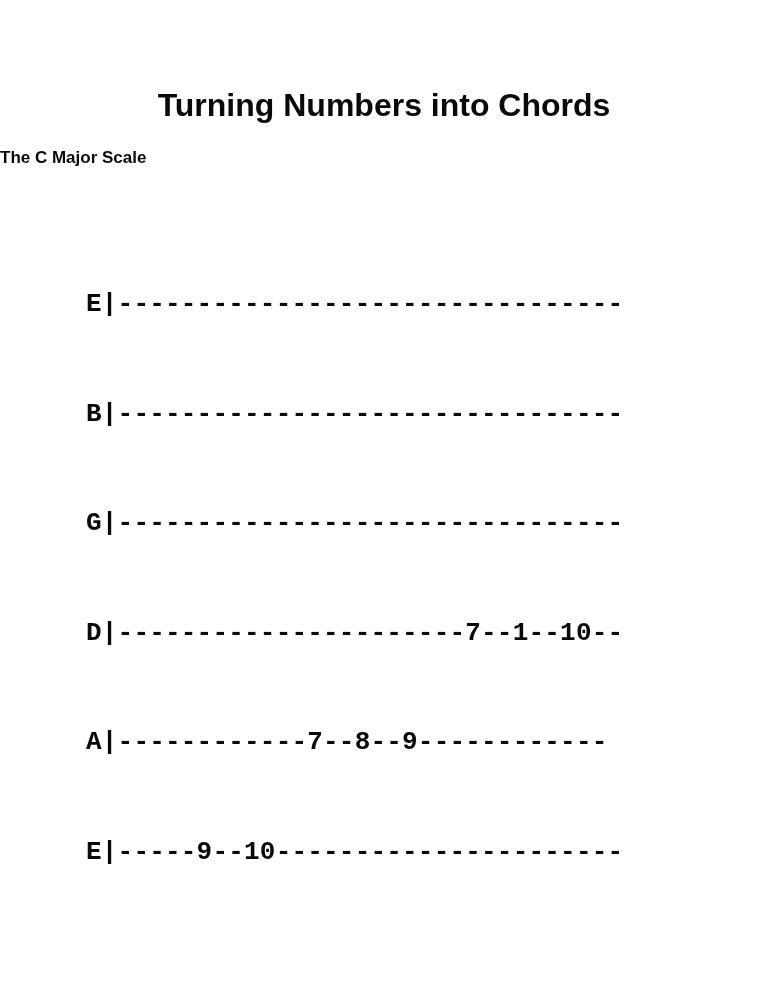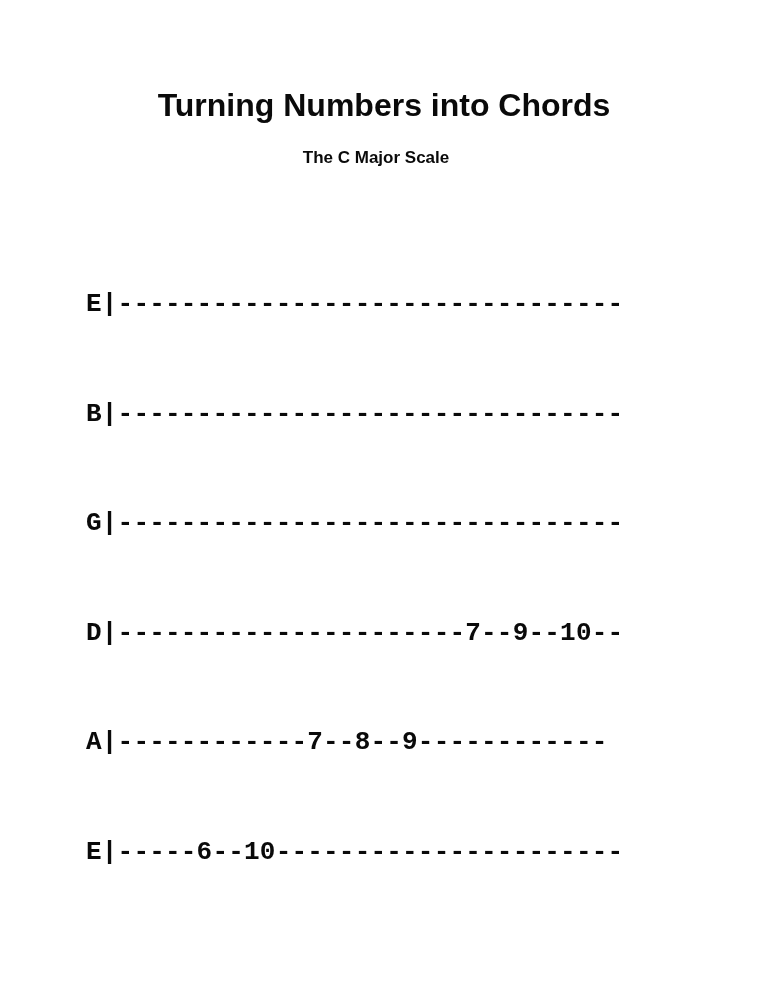--- a/index.html
+++ b/index.html
@@ -20,21 +20,20 @@
     margin: 0;
     padding-top: 89px;
     text-align: center;
     font-weight: bold;
     font-size: 32px;
     line-height: 32px;
     font-family: "Liberation Sans", sans-serif;
   }
   .subtitle {
     margin: 28px 16px 0 0;
-    text-align: center;
     font-weight: bold;
     font-size: 17px;
     line-height: 17px;
     font-family: "Liberation Sans", sans-serif;
   }
   .guitar-tab {
     margin: 47px 0 0 86px;
     font-family: "Liberation Mono", "DejaVu Sans Mono", monospace;
     font-weight: bold;
     font-size: 26px;
@@ -49,18 +48,18 @@
 <div class="page">
 
   <h1 class="title">Turning Numbers into Chords</h1>
 
   <h2 class="subtitle">The C Major Scale</h2>
 
   <div class="guitar-tab">
     <div>E|--------------------------------</div>
     <div>B|--------------------------------</div>
     <div>G|--------------------------------</div>
-    <div>D|----------------------7--9--10--</div>
+    <div>D|----------------------7--1--10--</div>
     <div>A|------------7--8--9------------</div>
-    <div>E|-----6--10----------------------</div>
+    <div>E|-----9--10----------------------</div>
   </div>
 
 </div>
 
 </body></html>

